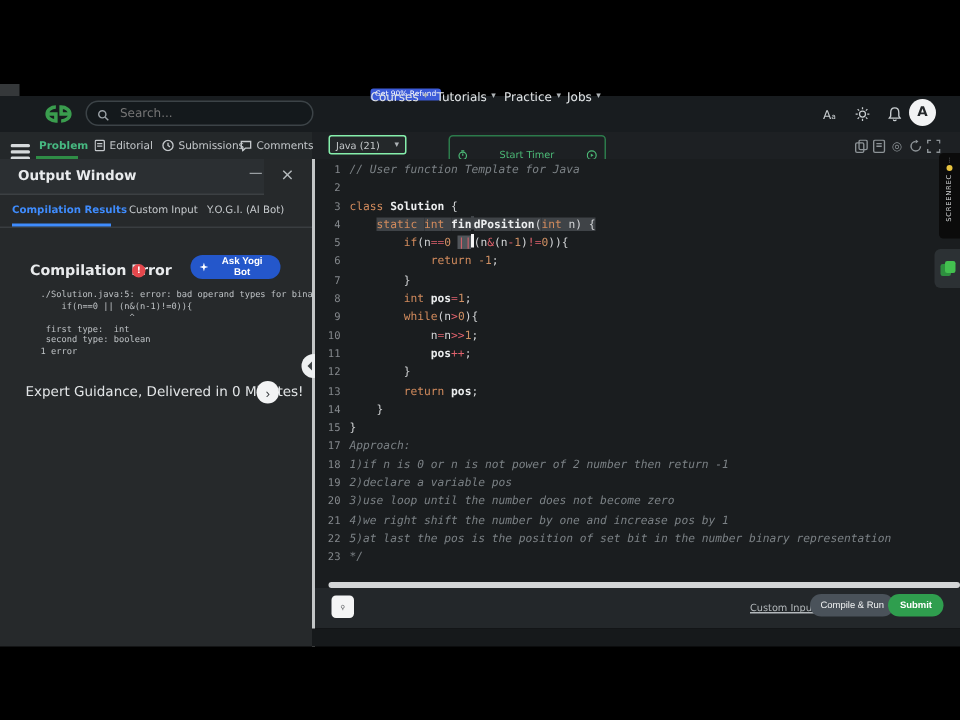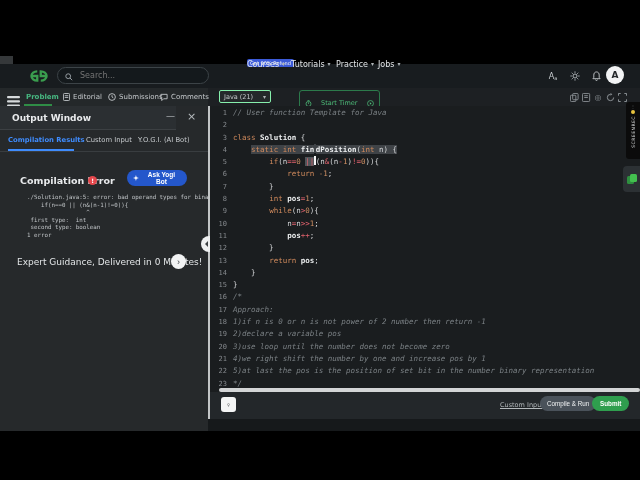--- a/index.html
+++ b/index.html
@@ -22,21 +22,21 @@
   
   .tabrow-l{left:0;top:88px;width:208px;height:18px;background:#24282a;}
   .tabrow-r{left:208px;top:88px;width:432px;height:18px;background:#1d2023;}
   .ptab{font-size:7px;top:93px;color:#c4c8cb;display:flex;align-items:center;gap:3px;}
   .ptab svg{flex:none;}
   .tab-problem{color:#47b881;font-weight:bold;}
   .tab-underline{left:24px;top:104px;width:28px;height:2px;background:#2f8d46;}
   .langsel{left:219px;top:90px;width:52px;height:13px;border:1px solid #86efac;border-radius:2px;background:#24282a;
            color:#c6cacc;font-size:6.5px;display:flex;align-items:center;justify-content:space-between;padding:0 4px;box-sizing:border-box;}
   .timer{left:299px;top:90px;height:13px;border:1px solid #2c7a4b;border-radius:3px;color:#4cba77;font-size:6.5px;
-         display:flex;align-items:center;gap:9px;padding:12px 5px;box-sizing:border-box;}
+         display:flex;align-items:center;gap:21px;padding:12px 5px;box-sizing:border-box;}
   .eicon{top:92px;width:10px;height:10px;color:#8d9397;display:flex;align-items:center;justify-content:center;font-size:8px;}
   
   .lpanel{left:0;top:106px;width:208px;height:325px;background:#26292b;}
   .owhdr{left:0;top:106px;width:176px;height:23px;background:#2b2f32;border-bottom:1px solid #3c4043;
          display:flex;align-items:center;}
   .owtitle{margin-left:12px;color:#e9ebed;font-size:9px;font-weight:bold;}
   .winbtn{top:112px;color:#b6bbbe;font-size:9px;line-height:9px;}
   .owtabs{left:0;top:130px;width:208px;height:21px;border-bottom:1px solid #393d40;}
   .owtab{top:136px;font-size:6.8px;color:#c6cacd;}
   .owtab-active{color:#3f8cfd;font-weight:bold;}
@@ -292,21 +292,20 @@
       <div class="cl"><span class="ln">6</span><span class="lt"><span class="tk-pl">            </span><span class="tk-kw">return </span><span class="tk-num">-1</span><span class="tk-pl">;</span></span></div>
       <div class="cl"><span class="ln">7</span><span class="lt"><span class="tk-pl">        }</span></span></div>
       <div class="cl"><span class="ln">8</span><span class="lt"><span class="tk-pl">        </span><span class="tk-kw">int </span><span class="tk-id">pos</span><span class="tk-op">=</span><span class="tk-num">1</span><span class="tk-pl">;</span></span></div>
       <div class="cl"><span class="ln">9</span><span class="lt"><span class="tk-pl">        </span><span class="tk-kw">while</span><span class="tk-pl">(n</span><span class="tk-op">&gt;</span><span class="tk-num">0</span><span class="tk-pl">){</span></span></div>
       <div class="cl"><span class="ln">10</span><span class="lt"><span class="tk-pl">            n</span><span class="tk-op">=</span><span class="tk-pl">n</span><span class="tk-op">&gt;&gt;</span><span class="tk-num">1</span><span class="tk-pl">;</span></span></div>
       <div class="cl"><span class="ln">11</span><span class="lt"><span class="tk-pl">            </span><span class="tk-id">pos</span><span class="tk-op">++</span><span class="tk-pl">;</span></span></div>
       <div class="cl"><span class="ln">12</span><span class="lt"><span class="tk-pl">        }</span></span></div>
       <div class="cl"><span class="ln">13</span><span class="lt"><span class="tk-pl">        </span><span class="tk-kw">return </span><span class="tk-id">pos</span><span class="tk-pl">;</span></span></div>
       <div class="cl"><span class="ln">14</span><span class="lt"><span class="tk-pl">    }</span></span></div>
       <div class="cl"><span class="ln">15</span><span class="lt"><span class="tk-pl">}</span></span></div>
-      <div class="cl"><span class="ln">16</span><span class="lt"><span class="tk-cm">/*</span></span></div>
       <div class="cl"><span class="ln">17</span><span class="lt"><span class="tk-cm">Approach:</span></span></div>
       <div class="cl"><span class="ln">18</span><span class="lt"><span class="tk-cm">1)if n is 0 or n is not power of 2 number then return -1</span></span></div>
       <div class="cl"><span class="ln">19</span><span class="lt"><span class="tk-cm">2)declare a variable pos</span></span></div>
       <div class="cl"><span class="ln">20</span><span class="lt"><span class="tk-cm">3)use loop until the number does not become zero</span></span></div>
       <div class="cl"><span class="ln">21</span><span class="lt"><span class="tk-cm">4)we right shift the number by one and increase pos by 1</span></span></div>
       <div class="cl"><span class="ln">22</span><span class="lt"><span class="tk-cm">5)at last the pos is the position of set bit in the number binary representation</span></span></div>
       <div class="cl"><span class="ln">23</span><span class="lt"><span class="tk-cm">*/</span></span></div>
     </div>
 
   <div class="abs hscroll"></div>

